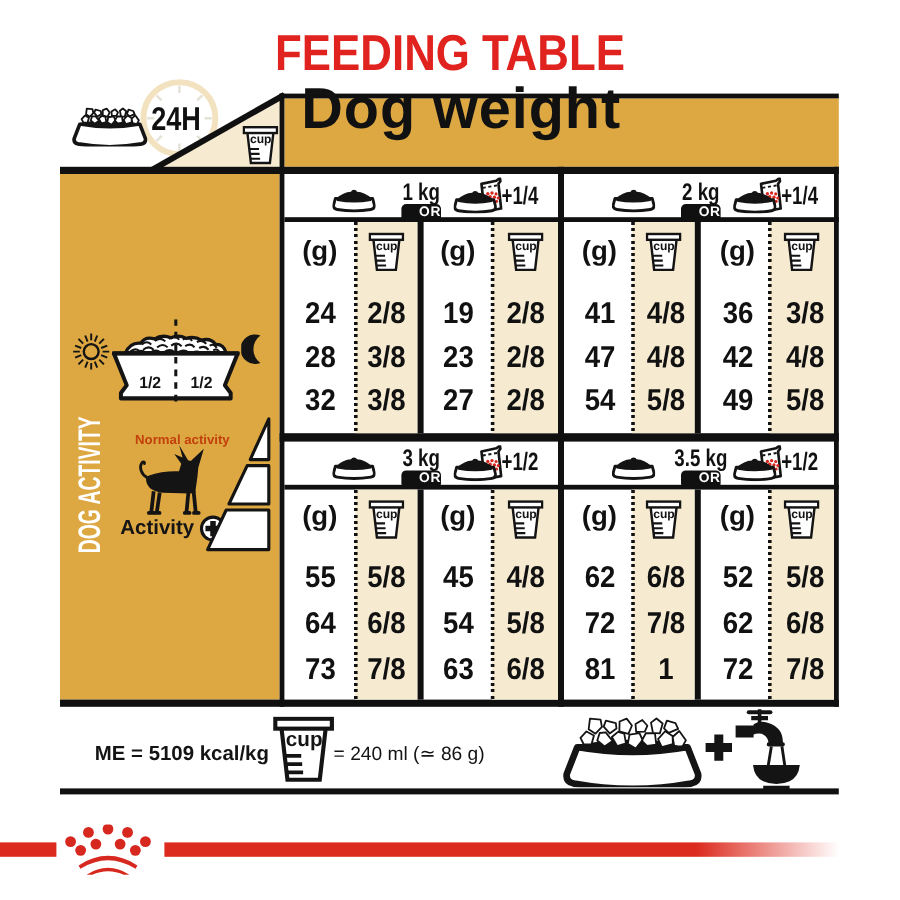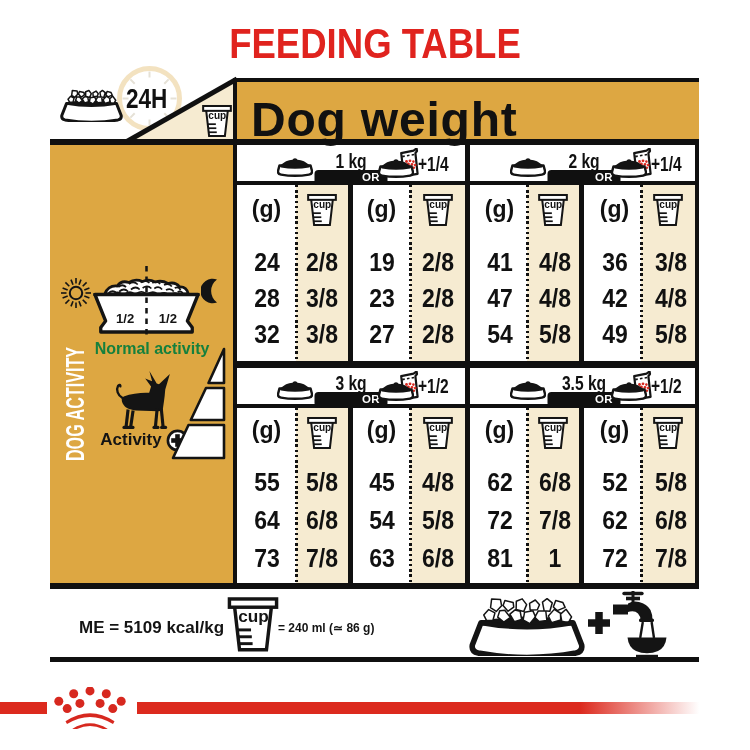--- a/index.html
+++ b/index.html
@@ -9,22 +9,22 @@
   .blk{position:absolute;background:#101010;}
   .gold{background:#DDA742;}
   .cream{background:#F6EBD1;}
   .num{position:absolute;font-weight:bold;font-size:25px;color:#111;
        transform:translate(-50%,-50%) scaleX(0.92);white-space:nowrap;}
   .dot{position:absolute;width:2.5px;
        background-image:repeating-linear-gradient(to bottom,#111 0 2.5px,transparent 2.5px 5.2px);}
   .kg{position:absolute;font-weight:bold;font-size:20px;color:#111;transform:translate(-50%,-50%) scaleX(0.78);}
   .gg{position:absolute;font-weight:bold;font-size:23px;color:#111;transform:translate(-50%,-50%);}
   .orp{position:absolute;background:#101010;color:#fff;font-weight:bold;font-size:11.5px;
-       width:33px;height:15px;border-radius:4px;text-align:center;line-height:15px;
-       transform:translate(-50%,0);letter-spacing:0.5px;padding-left:40px;}
+       width:33px;height:15px;border-radius:4px;text-align:right;line-height:15px;
+       transform:translate(-50%,0);letter-spacing:0.5px;}
   .plus14{position:absolute;font-weight:bold;font-size:21px;color:#111;
        transform:translate(0,-50%) scaleX(0.74);transform-origin:left center;white-space:nowrap;}
 </style>
 </head>
 <body>
 
 <svg width="0" height="0" style="position:absolute;">
 <defs>
 <g id="cupicon">
   <path d="M7.3,10.5 L12.3,53.8 L39.7,53.8 L44.7,10.5" fill="#fff" stroke="#141414" stroke-width="3.5"></path>
@@ -94,21 +94,21 @@
 <svg class="abs" style="left:60px;top:89px;" width="63" height="33" viewBox="0 0 63 32">
     <use href="#foodbowl"></use>
   </svg>
 
 <div class="abs" style="left:126px;top:83px;font-size:27.5px;font-weight:bold;color:#111;transform:scaleX(0.82);transform-origin:left top;">24H</div>
 
 <div class="abs gold" style="left:237px;top:82px;width:462px;height:57px;"></div>
 
 <div class="blk" style="left:233px;top:78px;width:466px;height:4px;"></div>
 
-<div class="abs" style="left:251px;top:92px;font-size:48px;font-weight:bold;color:#111;letter-spacing:0.8px;">Dog weight</div>
+<div class="abs" style="left:251px;top:64px;font-size:48px;font-weight:bold;color:#111;letter-spacing:0.8px;">Dog weight</div>
 
 <div class="abs gold" style="left:50px;top:145px;width:183px;height:438px;"></div>
 
 <div class="blk" style="left:50px;top:139px;width:649px;height:6px;"></div>
 
 <div class="blk" style="left:237px;top:181px;width:462px;height:4px;"></div>
 
 <div class="blk" style="left:233px;top:361px;width:466px;height:7px;"></div>
 
 <div class="blk" style="left:237px;top:404px;width:462px;height:4px;"></div>
@@ -179,21 +179,21 @@
   <line x1="56" y1="0" x2="56" y2="71" stroke="#141414" stroke-width="2.6" stroke-dasharray="5.5,5"></line>
   <text x="34" y="57" font-family="Liberation Sans,sans-serif" font-weight="bold" font-size="13.5" text-anchor="middle" fill="#141414">1/2</text>
   <text x="78" y="57" font-family="Liberation Sans,sans-serif" font-weight="bold" font-size="13.5" text-anchor="middle" fill="#141414">1/2</text>
 </svg>
 
 <div class="abs" style="left:75px;top:404px;width:0;height:0;">
   <div style="position:absolute;transform:translate(-50%,-50%) rotate(-90deg) scaleX(0.62);font-weight:bold;
        font-size:26px;color:#fff;white-space:nowrap;">DOG ACTIVITY</div>
 </div>
 
-<div class="abs" style="left:152px;top:349px;transform:translate(-50%,-50%);font-weight:bold;font-size:16px;color:#15803d;white-space:nowrap;">Normal activity</div>
+<div class="abs" style="left:152px;top:367px;transform:translate(-50%,-50%);font-weight:bold;font-size:11px;color:#c2410c;white-space:nowrap;">Normal activity</div>
 
 <svg class="abs" style="left:107px;top:364px;" width="76" height="70" viewBox="0 0 72 67">
   <path d="M14.5,32.5 C9.8,29.8 8.2,24.5 10.2,21 C11.1,19.5 12.8,19.9 12.4,21.4" fill="none" stroke="#141414" stroke-width="2.2" stroke-linecap="round"></path>
   <path d="M36.2,13.8 L42.8,16.5 L40.2,6.8 L47.2,18.7 L49.4,19.4 L59.8,9.6 L55.4,24.4 L55.2,26.4
            C54.9,32 53.6,39 52.9,44.8 L48.5,45.2 L27.5,44.6
            C22,44 17.5,42.3 15.8,39.6 C14,37.3 13.5,34.9 13.8,32.9 L15.6,31
            C23,28.1 33,27.1 40,27.5 L41.8,21.5 Z" fill="#141414"></path>
   <g stroke="#141414" stroke-width="3">
     <line x1="47.6" y1="43" x2="46" y2="60"></line>
     <line x1="51.6" y1="43" x2="53.3" y2="60"></line>
@@ -221,21 +221,21 @@
   <polygon points="54,42 54,74 20.8,74 36,42" fill="#fff" stroke="#141414" stroke-width="2.6" stroke-linejoin="round"></polygon>
   <polygon points="54,79 54,112 3,112 18.5,79" fill="#fff" stroke="#141414" stroke-width="2.6" stroke-linejoin="round"></polygon>
 </svg>
 
 <div class="abs" style="left:79px;top:628px;transform:translate(0,-50%);font-weight:bold;font-size:17px;color:#141414;white-space:nowrap;">ME = 5109 kcal/kg</div>
 
 <svg class="abs" style="left:227px;top:597px;" width="52" height="55" viewBox="0 0 52 56">
     <use href="#cupicon"></use>
   </svg>
 
-<div class="abs" style="left:278px;top:628px;transform:translate(0,-50%);font-weight:bold;font-size:12px;color:#141414;white-space:nowrap;">= 240 ml (≃ 86 g)</div>
+<div class="abs" style="left:278px;top:628px;transform:translate(0,-50%);font-weight:normal;font-size:16px;color:#141414;white-space:nowrap;">= 240 ml (≃ 86 g)</div>
 
 <svg class="abs" style="left:469px;top:597px;" width="116" height="59" viewBox="0 0 63 32">
     <use href="#foodbowl"></use>
   </svg>
 
 <svg class="abs" style="left:587px;top:611px;" width="24" height="24" viewBox="0 0 24 24">
   <line x1="12" y1="1" x2="12" y2="23" stroke="#141414" stroke-width="7.5"></line>
   <line x1="1" y1="12" x2="23" y2="12" stroke="#141414" stroke-width="7.5"></line>
 </svg>
 

